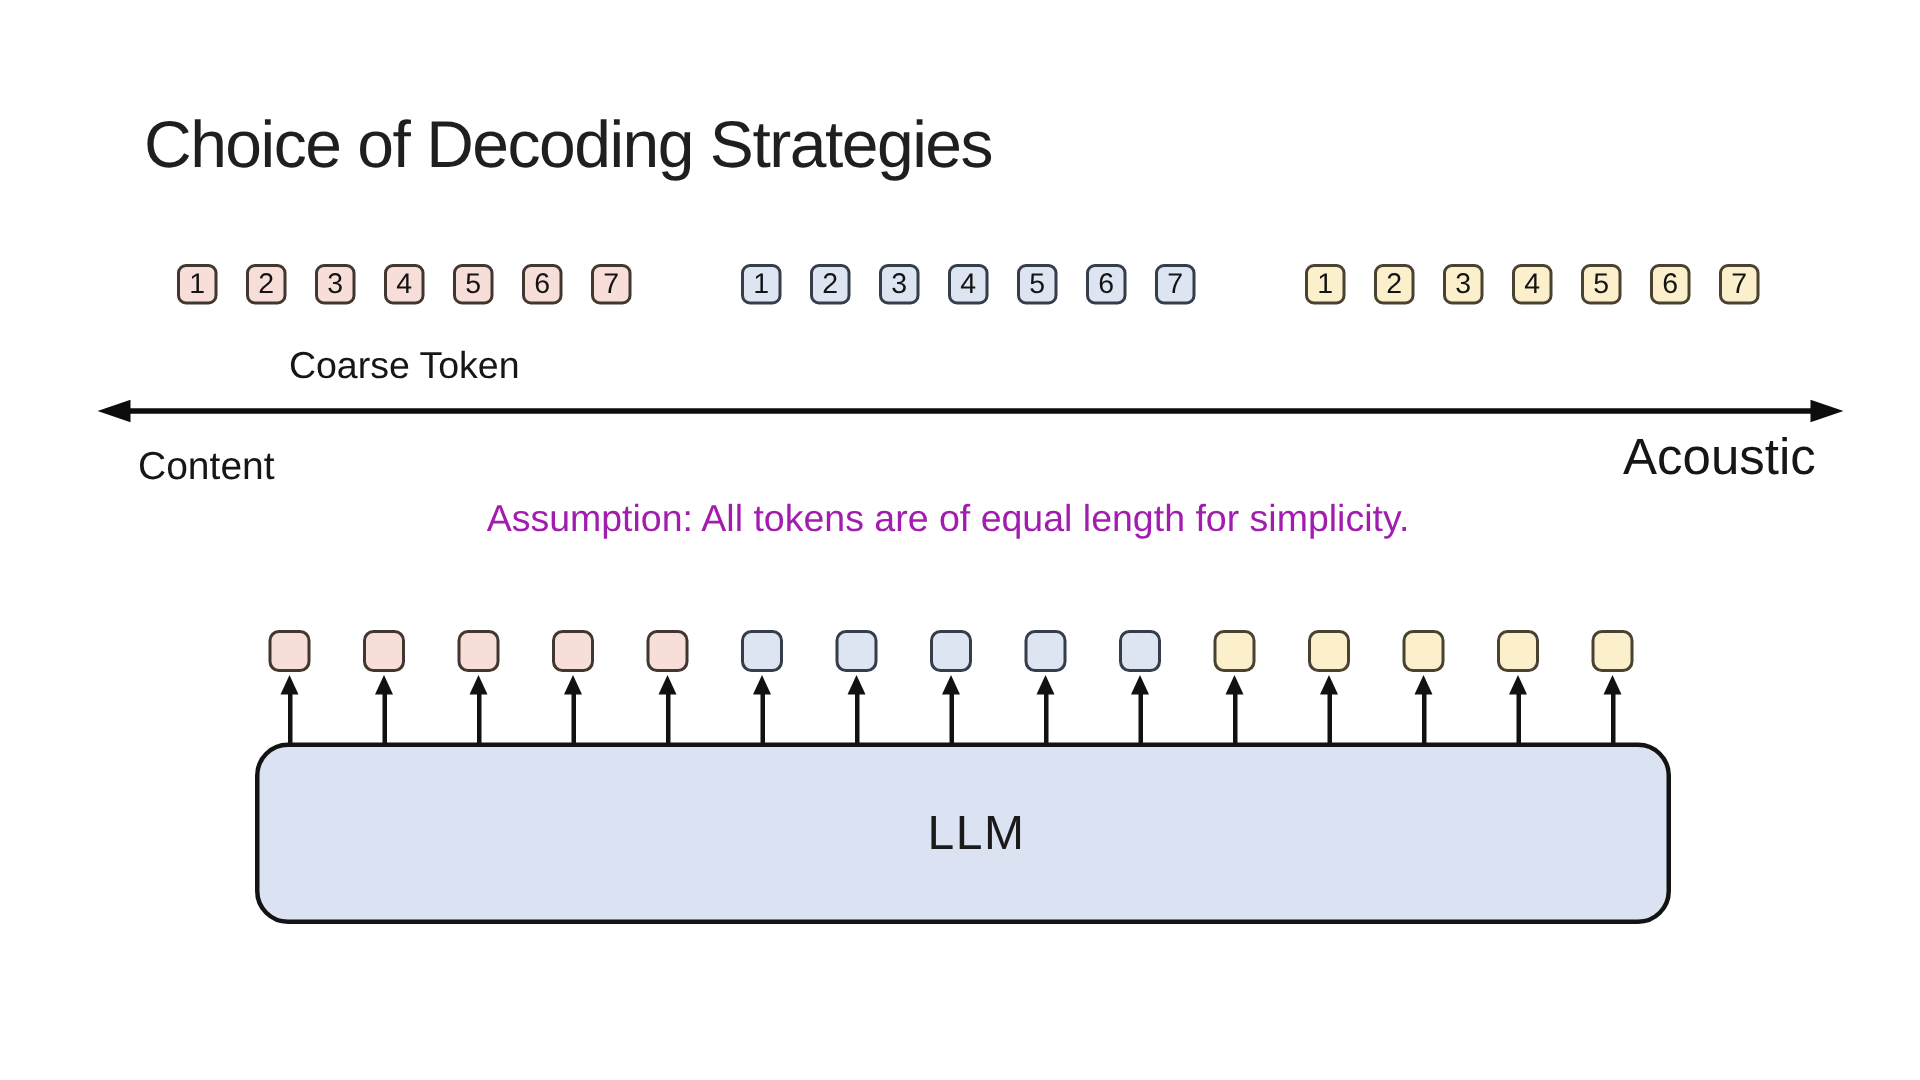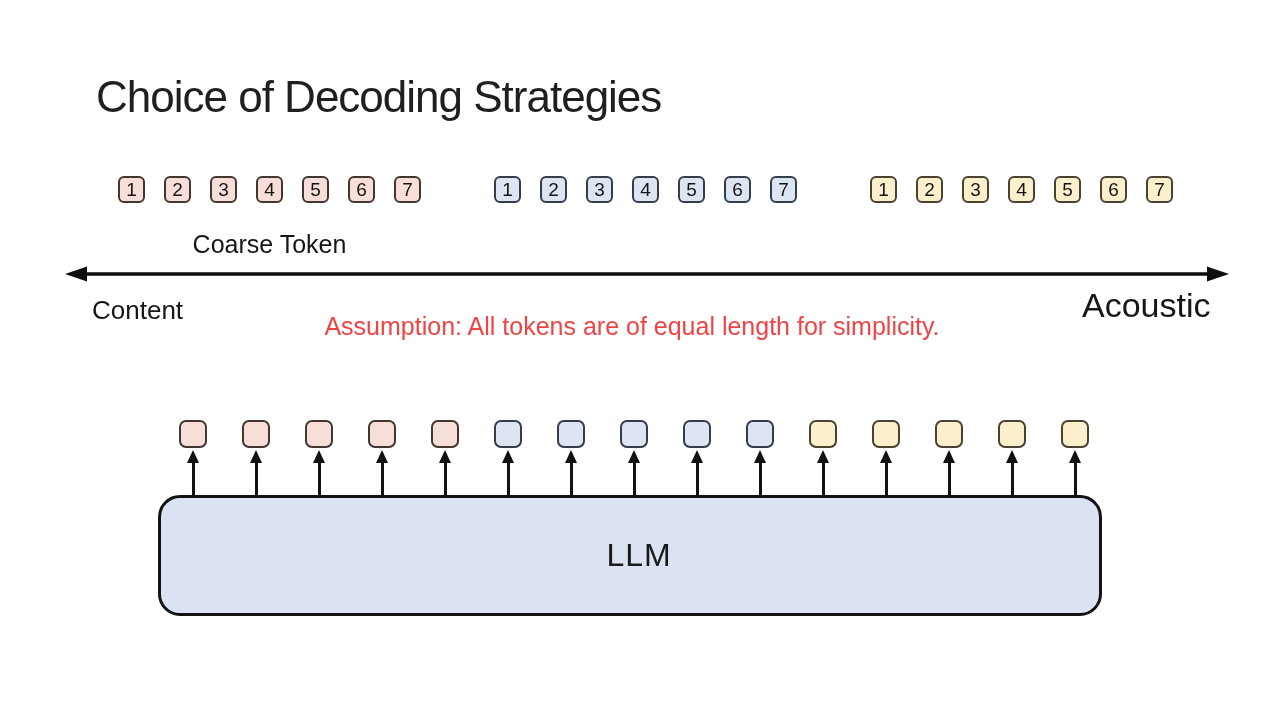--- a/index.html
+++ b/index.html
@@ -18,32 +18,32 @@
     width:27px;height:27px;box-sizing:border-box;border:2px solid #333;
     border-radius:6px;display:flex;align-items:center;justify-content:center;
     font-size:19px;color:#141414;
   }
   .token-label{text-align:center;font-size:25px;margin-top:27px;color:#161616;white-space:nowrap;}
   
   .axis-svg{position:absolute;left:62px;top:261px;}
   .axis-label-left{position:absolute;left:92px;top:295px;font-size:26px;color:#161616;}
   .axis-label-right{position:absolute;left:1082px;top:286px;font-size:34px;color:#161616;}
   .assumption{
-    position:absolute;left:632px;top:312px;transform:translateX(-50%);
-    font-size:25px;color:#ef4444;white-space:nowrap;
+    position:absolute;left:632px;top:332px;transform:translateX(-50%);
+    font-size:25px;color:#a21caf;white-space:nowrap;
   }
   
   .out-box{position:absolute;top:420px;width:28px;height:28px;box-sizing:border-box;
     border:2.5px solid #333;border-radius:7px;}
   .out-arrow-stem{position:absolute;top:462px;width:3px;height:34px;background:#111;}
   .out-arrow-head{position:absolute;top:450px;width:0;height:0;
     border-left:6px solid transparent;border-right:6px solid transparent;
     border-bottom:13px solid #111;}
   .llm-box{
-    position:absolute;left:158px;top:495px;width:944px;height:121px;box-sizing:border-box;
+    position:absolute;left:170px;top:495px;width:944px;height:121px;box-sizing:border-box;
     border:3.5px solid #131313;border-radius:22px;
     display:flex;align-items:center;justify-content:center;padding-left:18px;
   }
   .llm-label{font-size:32px;font-weight:300;letter-spacing:1px;color:#1a1a1a;}
   
   .caption{position:absolute;left:528px;top:649px;font-size:33px;color:#1b1b1b;white-space:nowrap;}
   .refs{position:absolute;left:878px;top:633px;font-size:20px;line-height:39px;color:#151515;}
   .ref-line{white-space:nowrap;letter-spacing:-0.2px;}
 </style>
 </head>

